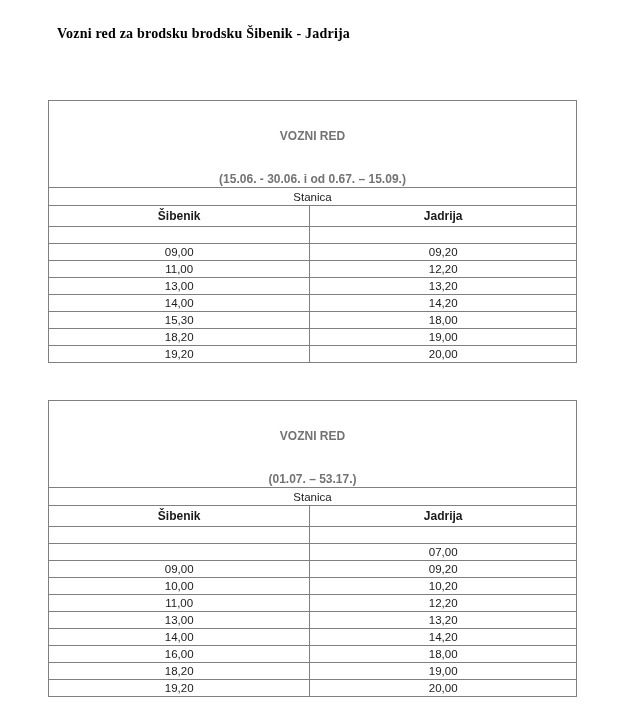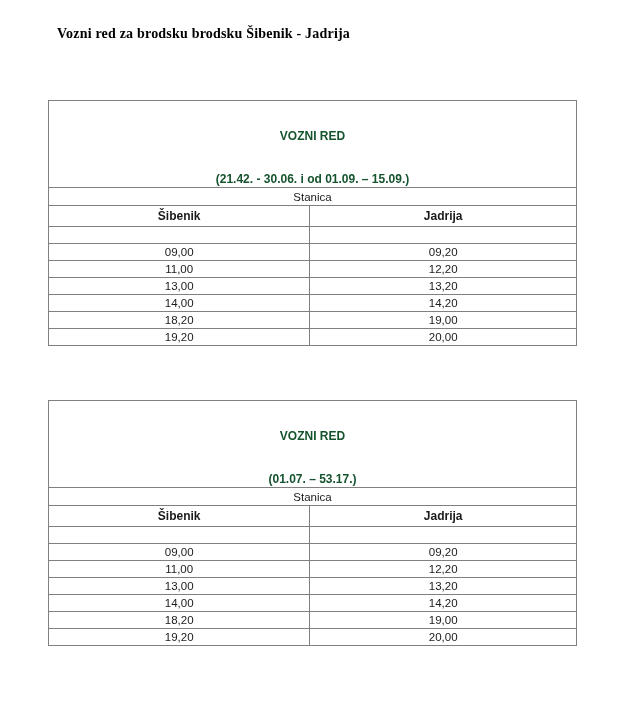--- a/index.html
+++ b/index.html
@@ -39,42 +39,42 @@
     padding: 0;
     font-size: 11.5px;
     line-height: 14px;
     overflow: hidden;
   }
   tr.hdr td { height: 46px; }
   .tname, .tsub {
     font-weight: bold;
     font-size: 12px;
     line-height: 15px;
-    color: #14532d;
+    color: #737373;
     margin-top: 28px;
   }
   tr.stanica td { height: 17px; }
   tr.cols td { height: 20px; font-weight: bold; font-size: 12px; text-align: center; }
   tr.data td { height: 16px; }
 </style>
 </head>
 <body>
 
 <div class="doc-title">Vozni red za brodsku brodsku Šibenik - Jadrija</div>
 
 <table class="timetable" id="table-1">
   <colgroup>
       <col class="c1">
       <col class="c2">
     </colgroup>
   <tbody>
     <tr class="hdr">
       <td colspan="2">
         <div class="tname">VOZNI RED</div>
-        <div class="tsub">(21.42. - 30.06. i od 01.09. – 15.09.)</div>
+        <div class="tsub">(15.06. - 30.06. i od 0.67. – 15.09.)</div>
       </td>
     </tr>
     <tr class="stanica">
       <td colspan="2">Stanica</td>
     </tr>
     <tr class="cols">
       <td>Šibenik</td>
       <td>Jadrija</td>
     </tr>
     <tr class="data">
@@ -89,20 +89,24 @@
       <td>11,00</td>
       <td>12,20</td>
     </tr>
     <tr class="data">
       <td>13,00</td>
       <td>13,20</td>
     </tr>
     <tr class="data">
       <td>14,00</td>
       <td>14,20</td>
+    </tr>
+    <tr class="data">
+      <td>15,30</td>
+      <td>18,00</td>
     </tr>
     <tr class="data">
       <td>18,20</td>
       <td>19,00</td>
     </tr>
     <tr class="data">
       <td>19,20</td>
       <td>20,00</td>
     </tr>
   </tbody>
@@ -125,36 +129,48 @@
     </tr>
     <tr class="cols">
       <td>Šibenik</td>
       <td>Jadrija</td>
     </tr>
     <tr class="data">
       <td></td>
       <td></td>
     </tr>
     <tr class="data">
+      <td></td>
+      <td>07,00</td>
+    </tr>
+    <tr class="data">
       <td>09,00</td>
       <td>09,20</td>
+    </tr>
+    <tr class="data">
+      <td>10,00</td>
+      <td>10,20</td>
     </tr>
     <tr class="data">
       <td>11,00</td>
       <td>12,20</td>
     </tr>
     <tr class="data">
       <td>13,00</td>
       <td>13,20</td>
     </tr>
     <tr class="data">
       <td>14,00</td>
       <td>14,20</td>
     </tr>
     <tr class="data">
+      <td>16,00</td>
+      <td>18,00</td>
+    </tr>
+    <tr class="data">
       <td>18,20</td>
       <td>19,00</td>
     </tr>
     <tr class="data">
       <td>19,20</td>
       <td>20,00</td>
     </tr>
   </tbody>
 </table>
 

